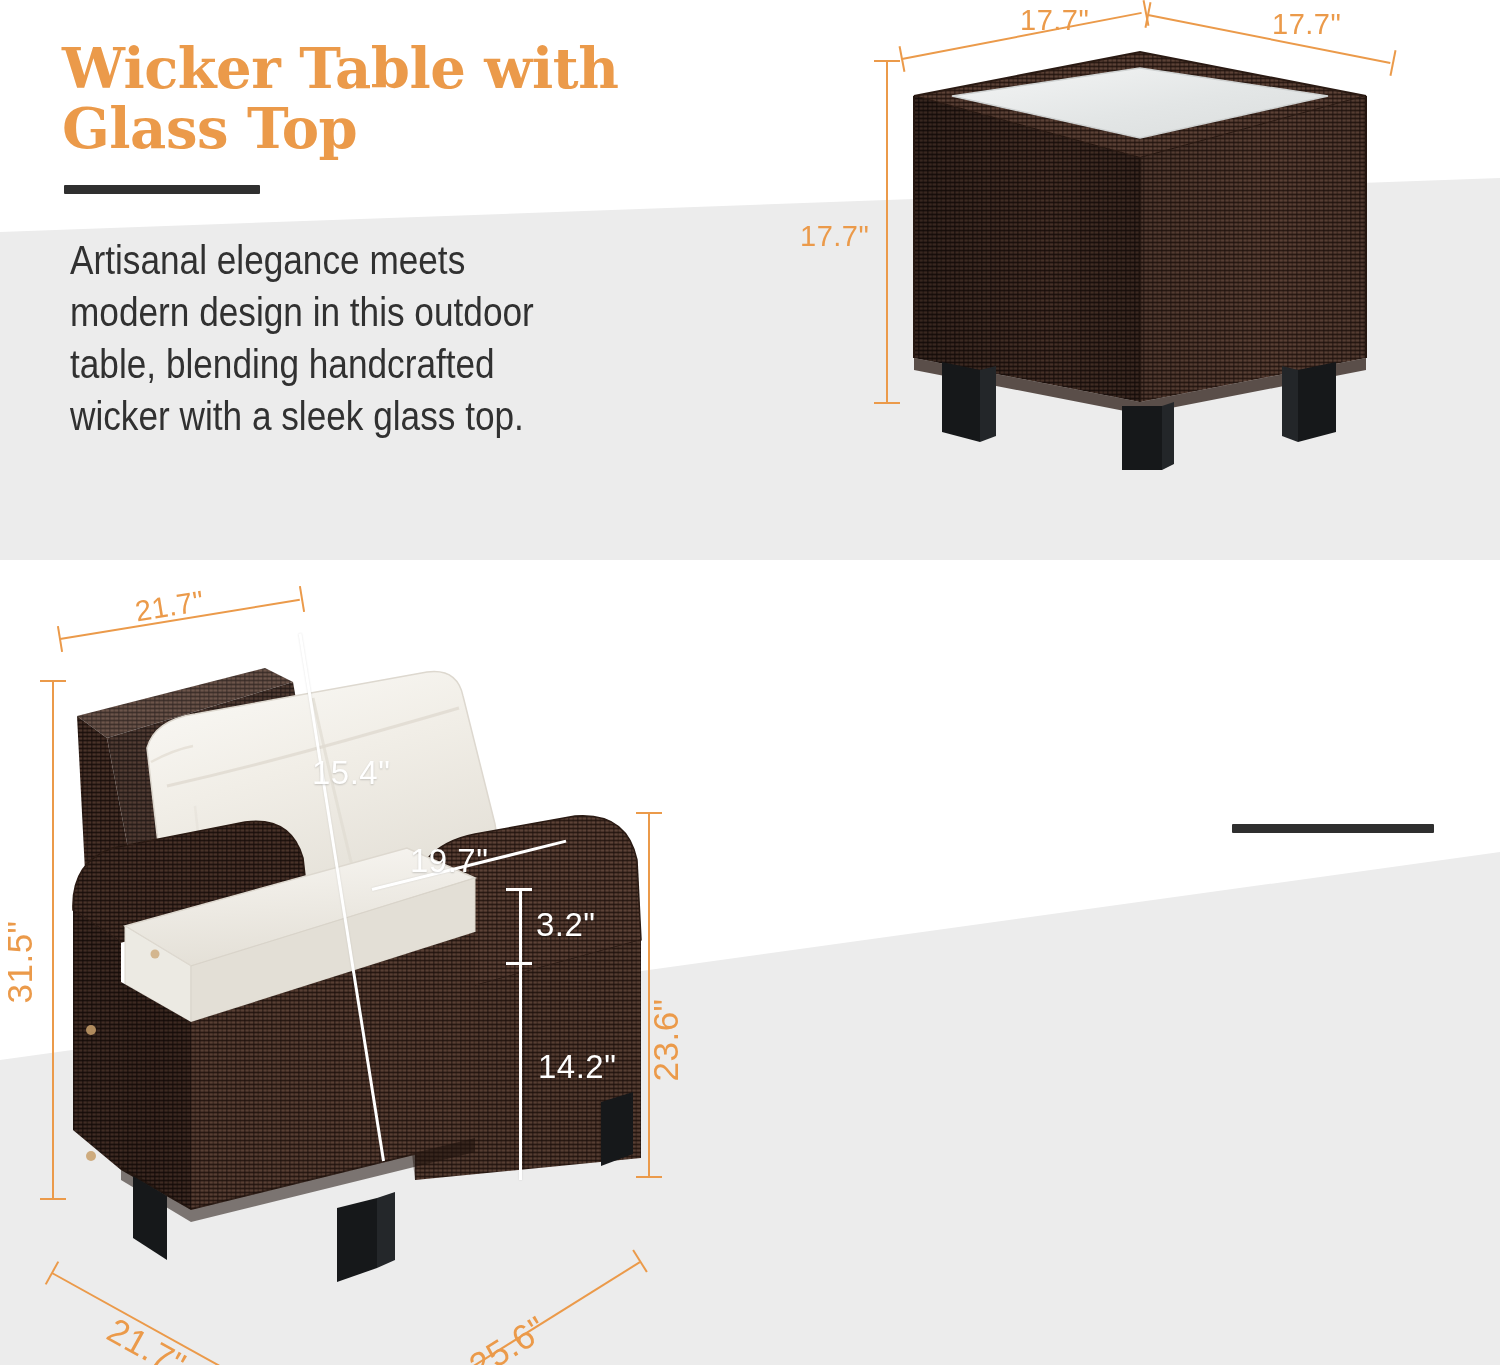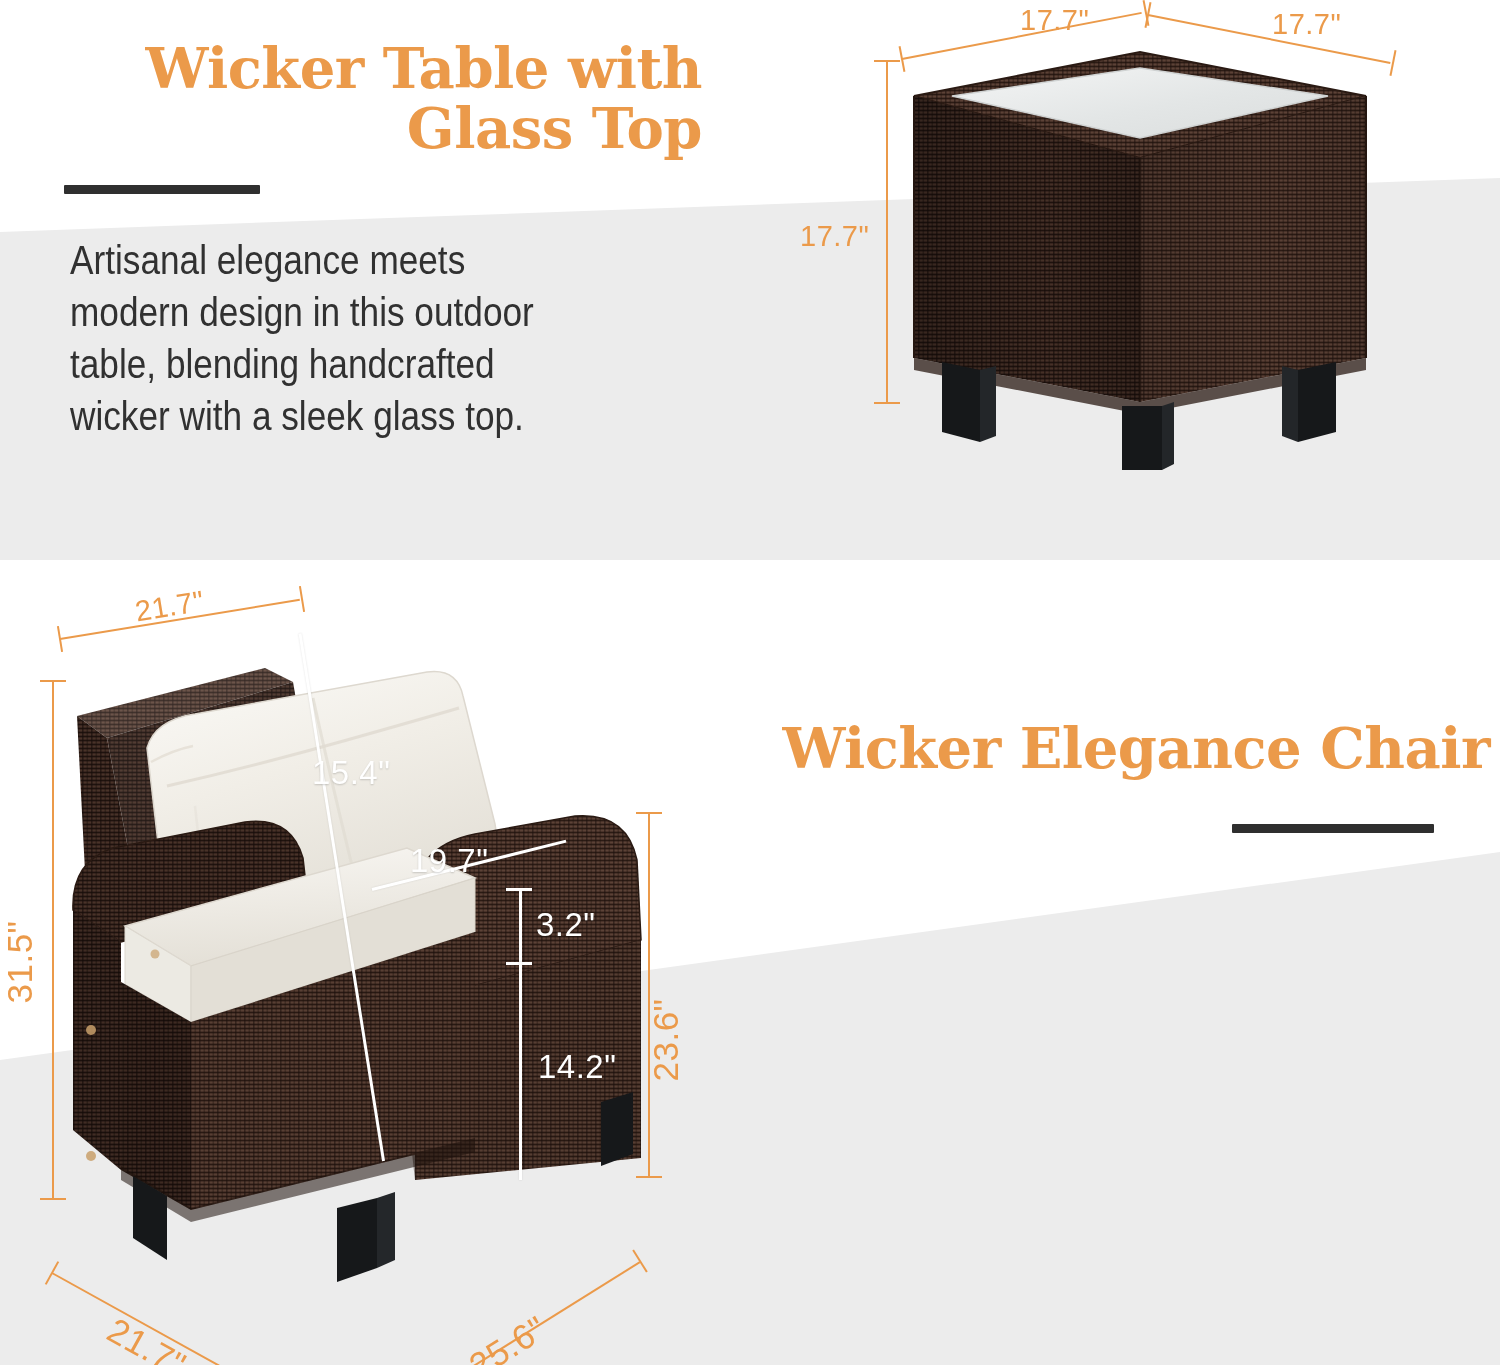--- a/index.html
+++ b/index.html
@@ -17,21 +17,20 @@
   
   .heading{
     position:absolute;
     font-family:"DejaVu Serif",serif;
     font-weight:bold;
     color:#eb9a4a;
     font-size:56px;
     line-height:1.08;
     letter-spacing:-0.5px;
     white-space:pre-line;
-    text-align:right;
     -webkit-font-smoothing:antialiased;
   }
   .rule{position:absolute;height:9px;background:#2f2f2f;border-radius:1px;}
 
   
   .body-copy{
     position:absolute;
     font-family:"Liberation Sans",sans-serif;
     font-size:40px;
     line-height:1.30;
@@ -169,21 +168,20 @@
 
       <div class="dline v" style="left:886px;top:60px;height:343px;"></div>
       <div class="tick h" style="left:874px;top:60px;"></div>
       <div class="tick h" style="left:874px;top:402px;"></div>
       <div class="dim" style="left:800px;top:220px;">17.7"</div>
     </div>
   </div>
 
   <div class="panel" id="panel-chair">
 
-    <div class="heading" style="left:700px;top:148px;width:790px;text-align:right;">Wicker Elegance Chair</div>
 
     <div class="rule" style="left:1232px;top:254px;width:202px;"></div>
 
     <div id="chair-art" style="top:40px;">
       <svg width="640" height="700" viewBox="0 0 640 700">
         <defs>
           <pattern id="wk2" width="9" height="4" patternUnits="userSpaceOnUse">
             <rect width="9" height="4" fill="#4a332a"></rect>
             <rect width="9" height="1" y="0" fill="#6b4e40" opacity="0.55"></rect>
             <rect width="9" height="1" y="2" fill="#23150f" opacity="0.8"></rect>

